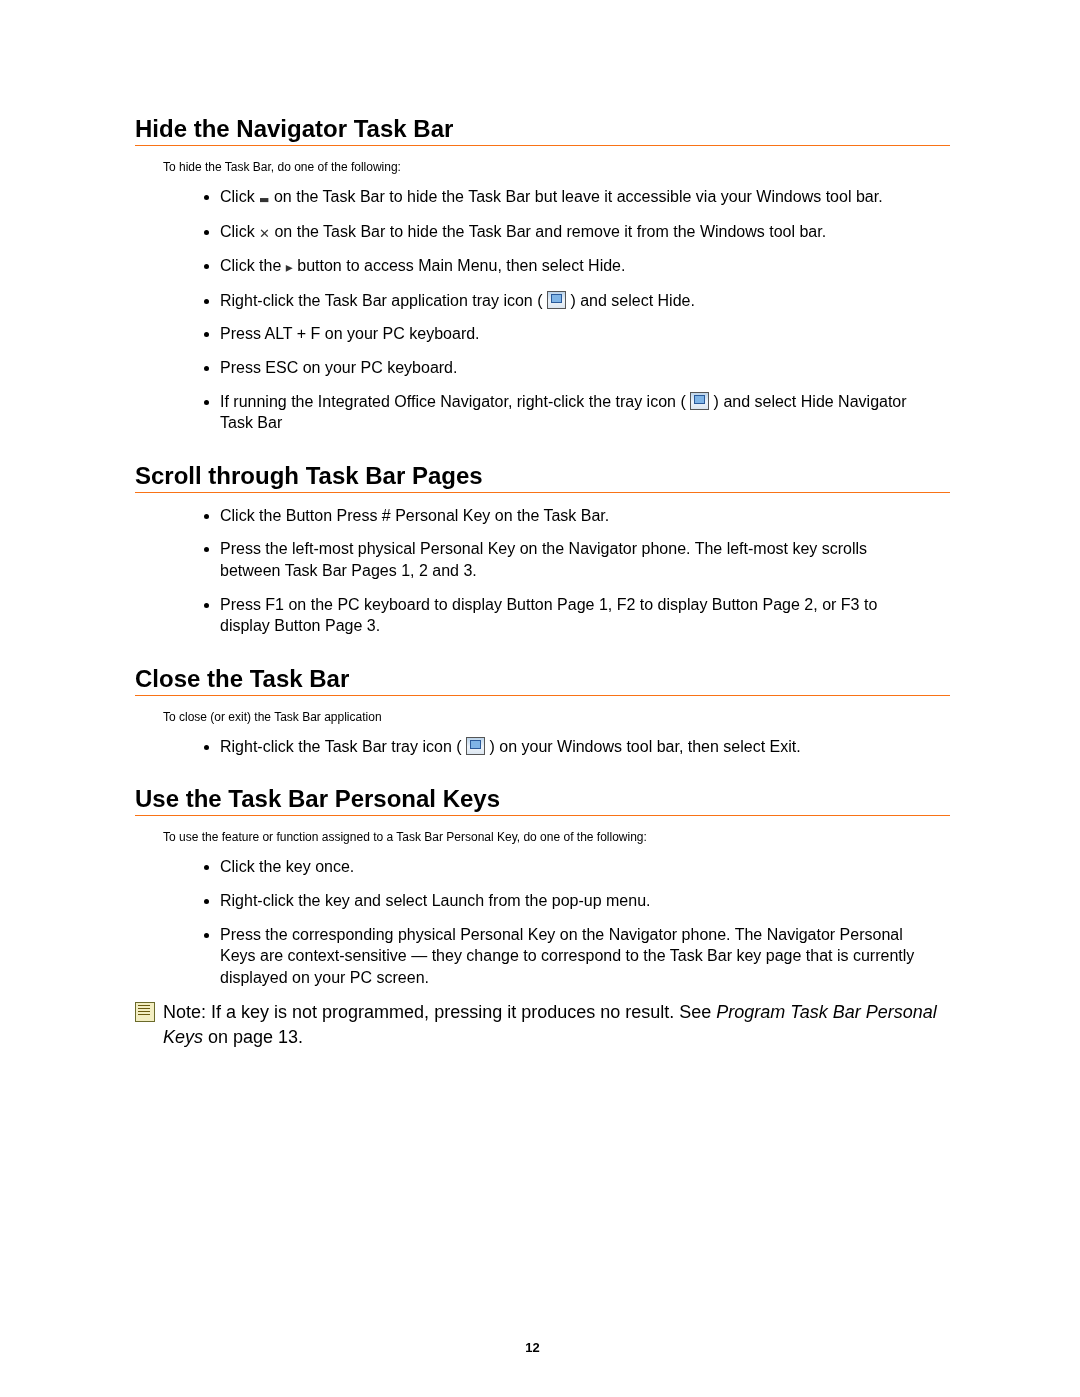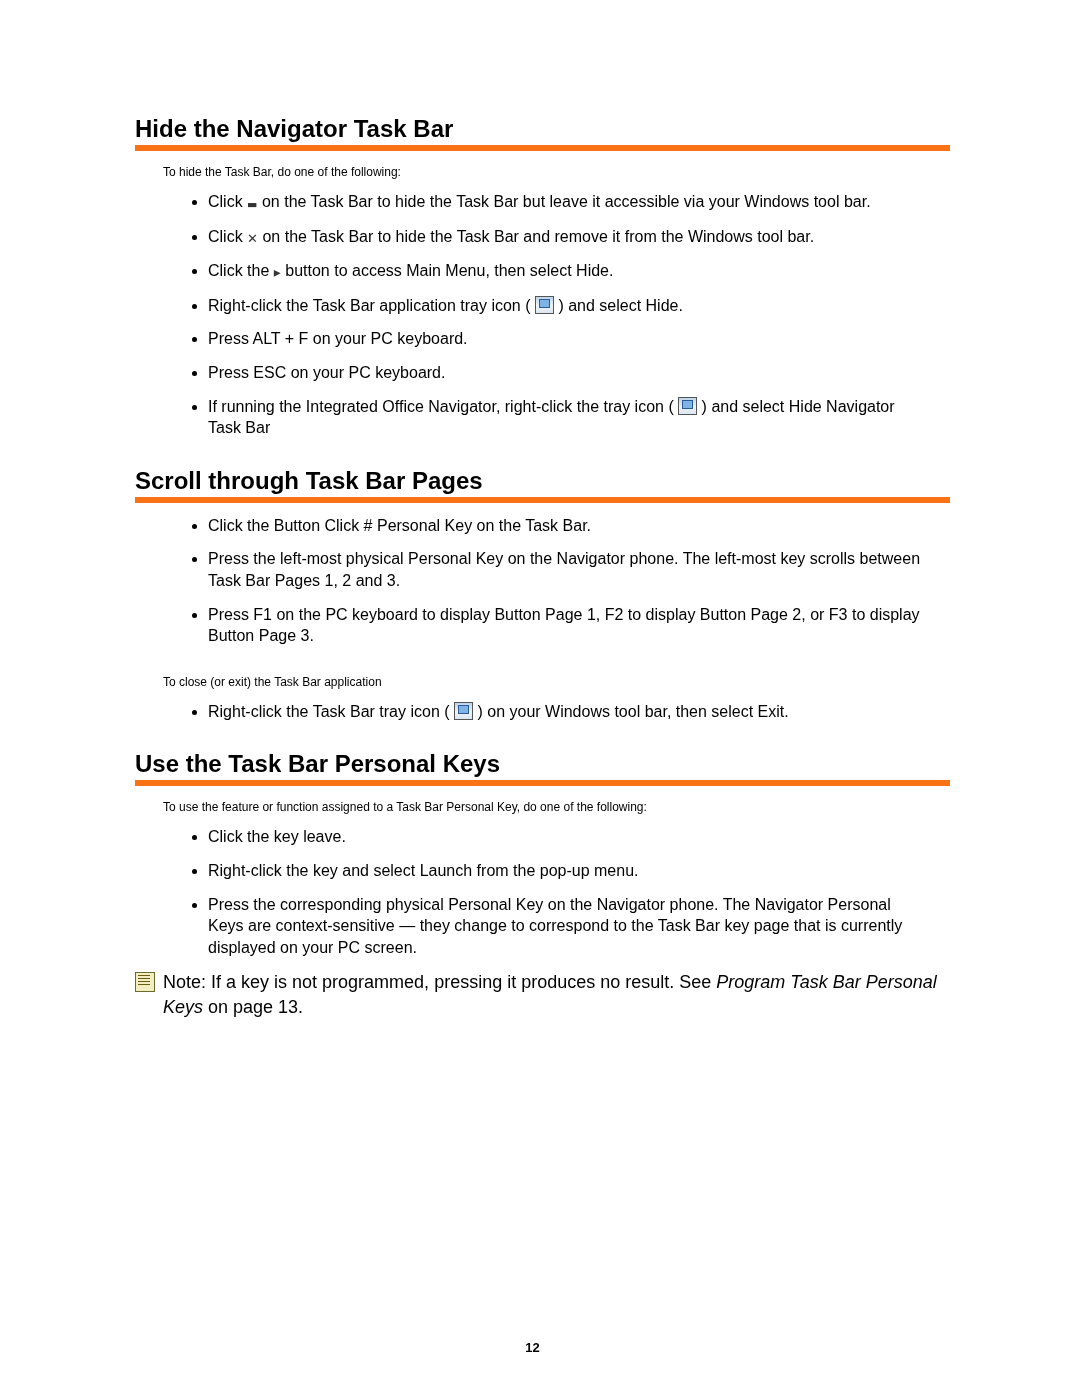--- a/index.html
+++ b/index.html
@@ -14,35 +14,35 @@
     height: 1397px;
     box-sizing: border-box;
     padding: 115px 130px 60px 135px;
     position: relative;
   }
   h2.section {
     font-size: 24px;
     font-weight: bold;
     margin: 0 0 4px 0;
     padding-bottom: 2px;
-    border-bottom: 6px solid #f97316;
+    border-bottom: 1px solid #f97316;
   }
   .intro {
     font-size: 12px;
     margin: 14px 0 10px 28px;
   }
   ul.bullets {
     list-style: disc;
     margin: 0 0 0 70px;
     padding: 0;
   }
   ul.bullets li {
     font-size: 16px;
     line-height: 1.35;
-    margin: 12px 3px;
+    margin: 12px 15px;
     padding-right: 20px;
   }
   .b { font-weight: normal; }
   .i { font-style: italic; }
   .section-block { margin-bottom: 28px; }
 
   .ico-tray {
     display: inline-block;
     width: 17px;
     height: 16px;
@@ -130,45 +130,46 @@
       <li>
         <span>If running the Integrated Office Navigator, right-click the tray icon ( </span><span class="ico-tray"></span><span> ) and select </span><span class="b">Hide Navigator Task Bar</span>
       </li>
     </ul>
   </div>
 
   <div class="section-block">
     <h2 class="section">Scroll through Task Bar Pages</h2>
     <ul class="bullets">
       <li>
-        <span>Click the </span><span class="b">Button Click #</span><span> Personal Key on the Task Bar.</span>
+        <span>Click the </span><span class="b">Button Press #</span><span> Personal Key on the Task Bar.</span>
       </li>
       <li>
         <span>Press the left-most physical Personal Key on the Navigator phone. The left-most key scrolls between Task Bar Pages 1, 2 and 3.</span>
       </li>
       <li>
         <span>Press </span><span class="b">F1</span><span> on the PC keyboard to display </span><span class="b">Button Page 1</span><span>, </span><span class="b">F2</span><span> to display </span><span class="b">Button Page 2</span><span>, or </span><span class="b">F3</span><span> to display </span><span class="b">Button Page 3</span><span>.</span>
       </li>
     </ul>
   </div>
 
   <div class="section-block">
+    <h2 class="section">Close the Task Bar</h2>
     <div class="intro">To close (or exit) the Task Bar application</div>
     <ul class="bullets">
       <li>
         <span>Right-click the Task Bar tray icon ( </span><span class="ico-tray"></span><span> ) on your Windows tool bar, then select </span><span class="b">Exit</span><span>.</span>
       </li>
     </ul>
   </div>
 
   <div class="section-block">
     <h2 class="section">Use the Task Bar Personal Keys</h2>
     <div class="intro">To use the feature or function assigned to a Task Bar Personal Key, do one of the following:</div>
     <ul class="bullets">
-      <li><span>Click the key leave.</span></li>
+      <li><span>Click the key once.</span></li>
       <li>
         <span>Right-click the key and select </span><span class="b">Launch</span><span> from the pop-up menu.</span>
       </li>
       <li><span>Press the corresponding physical Personal Key on the Navigator phone. The Navigator Personal Keys are context-sensitive — they change to correspond to the Task Bar key page that is currently displayed on your PC screen.</span></li>
     </ul>
     <div class="note-row">
       <div class="note-icn"></div>
       <div>
         <span class="b">Note:</span><span> If a key is not programmed, pressing it produces no result. See </span><span class="i">Program Task Bar Personal Keys</span><span> on page 13.</span>
       </div>

